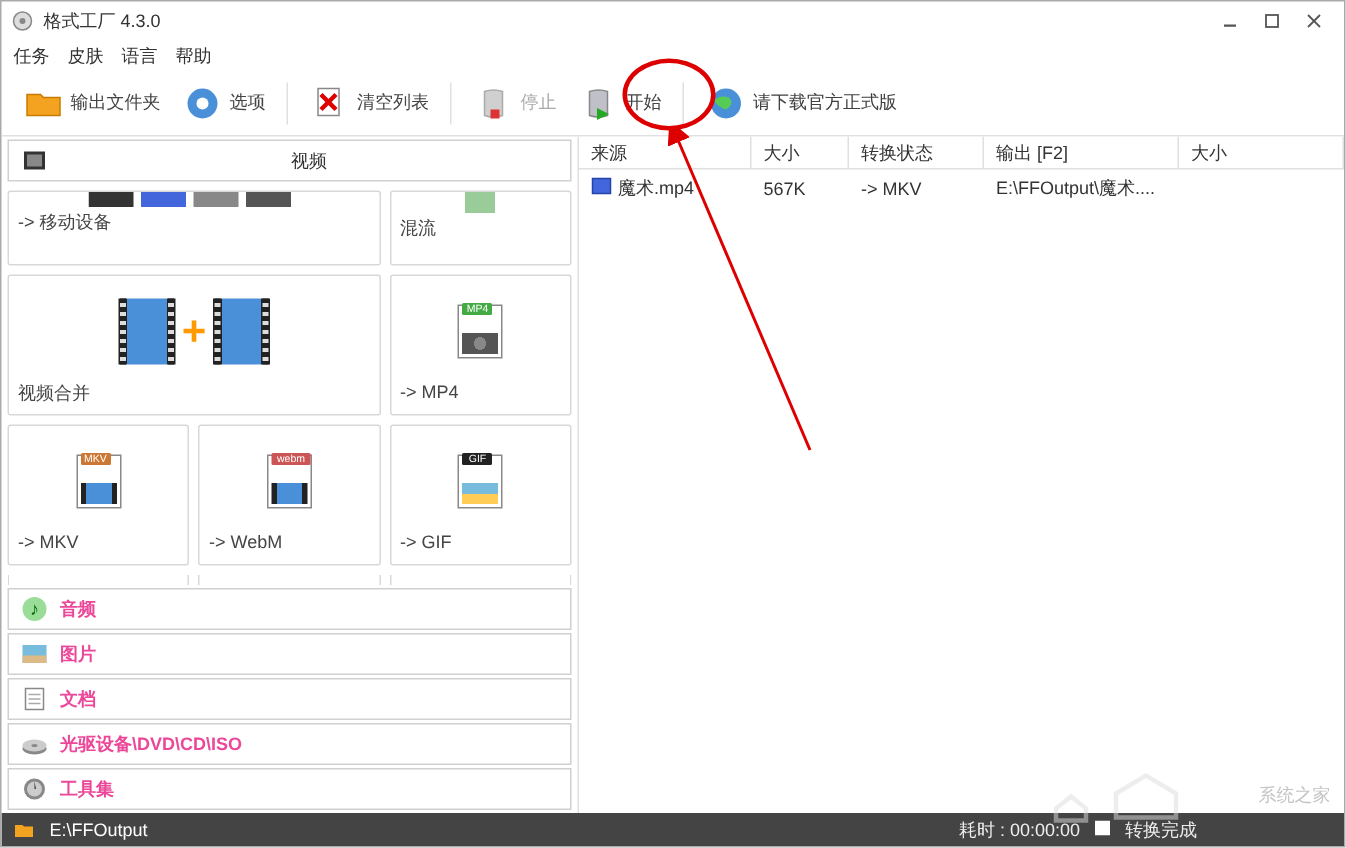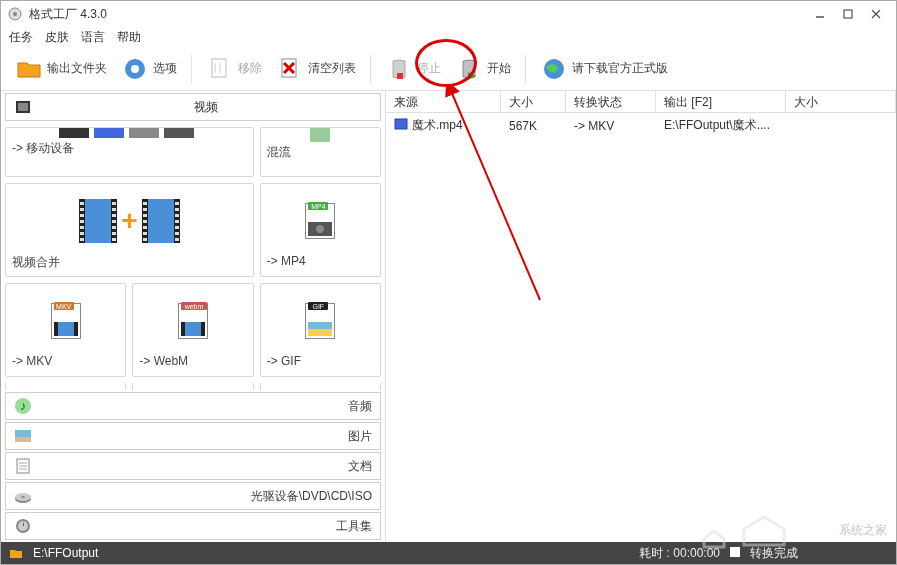--- a/index.html
+++ b/index.html
@@ -33,21 +33,21 @@
 .tile { border: 1px solid #d8d8d8; border-radius: 2px; height: 94px; display: flex; flex-direction: column; padding: 6px; }
 .tile-big { grid-column: span 2; }
 .tile .tile-img { flex: 1; display: flex; align-items: center; justify-content: center; }
 .tile .tile-label { height: 18px; color: #444; padding-top: 2px; }
 .tile-row2 { display: grid; grid-template-columns: repeat(3, 1fr); gap: 6px; margin-top: 6px; }
 .tile-partial { height: 20px; border: 1px solid #d8d8d8; border-top: none; border-radius: 0 0 2px 2px; }
 
 .cat-list { }
 .cat-item { height: 28px; background: #fff; border: 1px solid #d0d0d0; margin: 2px 4px; display: flex; align-items: center; padding: 0 8px; }
 .cat-item .cat-icon { width: 18px; height: 18px; margin-right: 8px; }
-.cat-item .cat-text { flex: 1; text-align: right; color: #404040; }
+.cat-item .cat-text { flex: 1; text-align: left; color: #ec4899; font-weight: bold; }
 
 .right-panel { flex: 1; display: flex; flex-direction: column; }
 .table-header { height: 22px; display: flex; border-bottom: 1px solid #e0e0e0; background: #fff; }
 .table-header .col { border-right: 1px solid #e0e0e0; padding: 3px 8px; color: #333; }
 .table-row { height: 22px; display: flex; padding-top: 3px; }
 .table-row .cell { padding: 0 8px; color: #333; display: flex; align-items: center; gap: 4px; }
 .col-source { width: 115px; }
 .col-size { width: 65px; }
 .col-status { width: 90px; }
 .col-output { width: 130px; }
@@ -125,30 +125,20 @@
           <circle cx="14" cy="14" r="10" fill="#4a90d9"></circle>
           <circle cx="14" cy="14" r="4" fill="#fff"></circle>
         </svg>
       </span>
     <span class="tool-label">选项</span>
   </div>
   <div class="tool-sep"></div>
   <div class="tool-btn">
     <span class="tool-icon">
         <svg viewBox="0 0 28 28">
-          <rect x="6" y="4" width="14" height="18" fill="#fff" stroke="#bbb"></rect>
-          <line x1="9" y1="8" x2="9" y2="18" stroke="#ccc"></line>
-          <line x1="14" y1="8" x2="14" y2="18" stroke="#ccc"></line>
-        </svg>
-      </span>
-    <span class="tool-label disabled">移除</span>
-  </div>
-  <div class="tool-btn">
-    <span class="tool-icon">
-        <svg viewBox="0 0 28 28">
           <rect x="6" y="4" width="14" height="18" fill="#fff" stroke="#888"></rect>
           <line x1="8" y1="8" x2="18" y2="18" stroke="#d00" stroke-width="3"></line>
           <line x1="18" y1="8" x2="8" y2="18" stroke="#d00" stroke-width="3"></line>
         </svg>
       </span>
     <span class="tool-label">清空列表</span>
   </div>
   <div class="tool-sep"></div>
   <div class="tool-btn">
     <span class="tool-icon">

